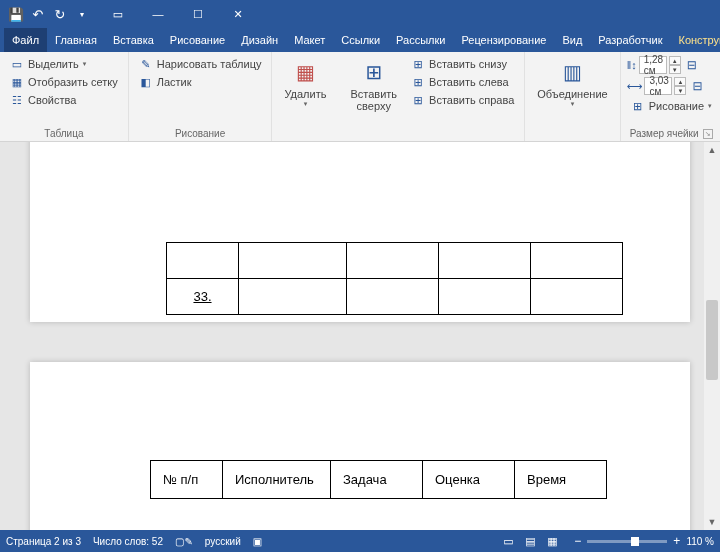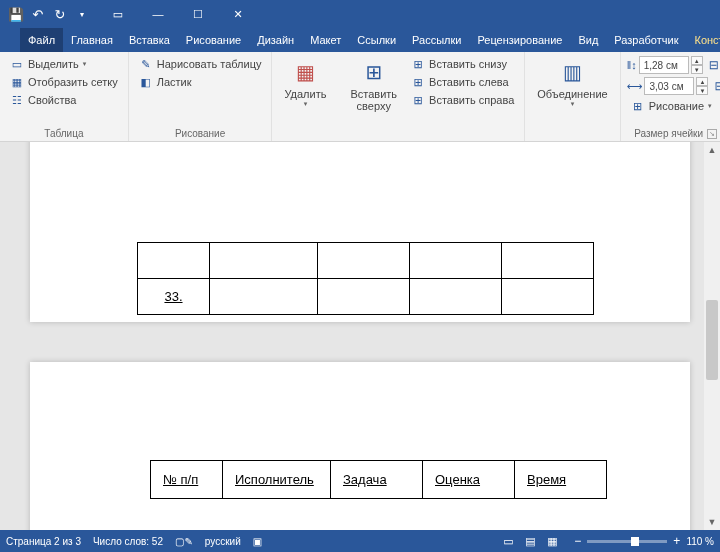--- a/index.html
+++ b/index.html
@@ -7,59 +7,59 @@
 
 
 .titlebar { height: 28px; background: #2a579a; color: #fff; display: flex; align-items: center; font-size: 11px; }
 .titlebar .qat { display: flex; align-items: center; gap: 6px; padding: 0 8px; }
 .titlebar .qat .ico { width: 16px; height: 16px; display: flex; align-items: center; justify-content: center; font-size: 13px; cursor: pointer; }
 .titlebar .title { flex: 1; text-align: center; font-size: 11px; }
 .titlebar .winctl { display: flex; }
 .titlebar .winctl .wc { width: 40px; height: 28px; display: flex; align-items: center; justify-content: center; font-size: 11px; cursor: pointer; }
 
 
-.tabs { height: 24px; background: #2a579a; color: #fff; display: flex; align-items: stretch; font-size: 11px; padding-left: 20px; }
+.tabs { height: 24px; background: #2a579a; color: #fff; display: flex; align-items: stretch; font-size: 11px; padding-left: 4px; }
 .tab { padding: 0 8px; display: flex; align-items: center; cursor: pointer; white-space: nowrap; }
 .tab.file { background: #1e3f73; }
 .tab.yellow { color: #ffe28a; }
 
 
 .ribbon { height: 90px; background: #f3f3f3; border-bottom: 1px solid #d4d4d4; display: flex; font-size: 11px; color: #444; }
 .group { border-right: 1px solid #e1e1e1; padding: 4px 6px 2px; display: flex; flex-direction: column; }
 .group-body { flex: 1; display: flex; align-items: flex-start; }
 .group-label { font-size: 10px; text-align: center; color: #666; padding: 2px 0 0; display: flex; justify-content: center; align-items: center; gap: 4px; }
 .group-label .dlg { width: 10px; height: 10px; border: 1px solid #aaa; display: inline-block; cursor: pointer; font-size: 7px; line-height: 8px; text-align: center; color: #888; }
 .vstack { display: flex; flex-direction: column; gap: 2px; }
 .hitem { display: flex; align-items: center; gap: 4px; padding: 1px 4px; cursor: pointer; white-space: nowrap; }
 .hitem .sq { width: 14px; height: 14px; display: flex; align-items: center; justify-content: center; font-size: 11px; color: #2a579a; }
 .big-btn { display: flex; flex-direction: column; align-items: center; justify-content: flex-start; padding: 2px 6px 0; cursor: pointer; text-align: center; line-height: 1.1; }
 .big-btn .bicon { width: 28px; height: 28px; display: flex; align-items: center; justify-content: center; font-size: 20px; color: #2a579a; margin-bottom: 2px; }
 .spin-row { display: flex; align-items: center; gap: 2px; }
-.spin-row .spval { width: 50px; height: 18px; border: 1px solid #bbb; background: #fff; font-size: 10px; padding: 0 4px; display: flex; align-items: center; }
+.spin-row .spval { width: 28px; height: 18px; border: 1px solid #bbb; background: #fff; font-size: 10px; padding: 0 4px; display: flex; align-items: center; }
 .spin-row .spbtn { width: 12px; height: 18px; display: flex; flex-direction: column; }
 .spin-row .spbtn div { flex: 1; border: 1px solid #bbb; font-size: 6px; display: flex; align-items: center; justify-content: center; cursor: pointer; background: #fafafa; }
 .dd-caret { font-size: 7px; color: #666; }
 
 
 .docarea { position: absolute; top: 142px; left: 0; right: 16px; bottom: 22px; background: #e6e6e6; overflow: hidden; }
 .page { position: absolute; left: 30px; width: 660px; background: #fff; box-shadow: 0 0 6px rgba(0,0,0,0.2); }
 .page1 { top: -30px; height: 210px; }
 .page2 { top: 220px; height: 400px; }
 .doctable { border-collapse: collapse; position: absolute; }
 .doctable td, .doctable th { border: 1.5px solid #000; font-size: 13px; font-family: Arial, sans-serif; padding: 0 12px; }
 .doctable th { text-align: left; font-weight: normal; }
-.p1-tbl { left: 107px; top: 130px; text-decoration: underline; }
+.p1-tbl { left: 136px; top: 130px; text-decoration: underline; }
 .p1-tbl td { height: 36px; }
 .p1-tbl .c1 { width: 72px; text-align: center; }
 .p1-tbl .c2 { width: 108px; }
 .p1-tbl .c3 { width: 92px; }
 .p1-tbl .c4 { width: 92px; }
 .p1-tbl .c5 { width: 92px; }
 .p2-tbl { left: 120px; top: 98px; }
-.p2-tbl td, .p2-tbl th { height: 38px; text-decoration: underline; }
+.p2-tbl td, .p2-tbl th { height: 38px; }
 .p2-tbl .c1 { width: 72px; }
 .p2-tbl .c2 { width: 108px; }
 .p2-tbl .c3 { width: 92px; }
 .p2-tbl .c4 { width: 92px; }
 .p2-tbl .c5 { width: 92px; }
 
 
 .vscroll { position: absolute; top: 142px; right: 0; bottom: 22px; width: 16px; background: #f0f0f0; }
 .vscroll .track { position: absolute; top: 16px; bottom: 16px; left: 0; right: 0; }
 .vscroll .thumb { position: absolute; left: 2px; right: 2px; top: 40%; height: 80px; background: #c8c8c8; border-radius: 2px; cursor: pointer; }

